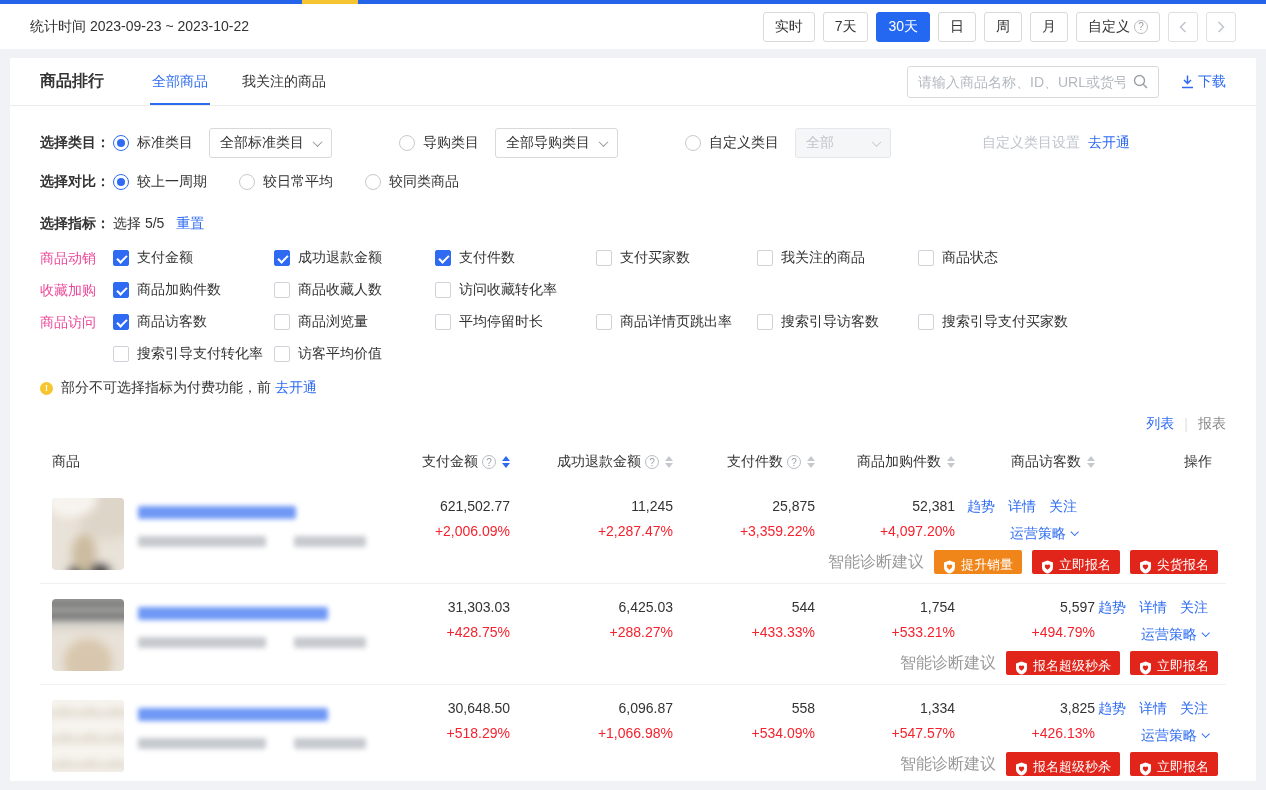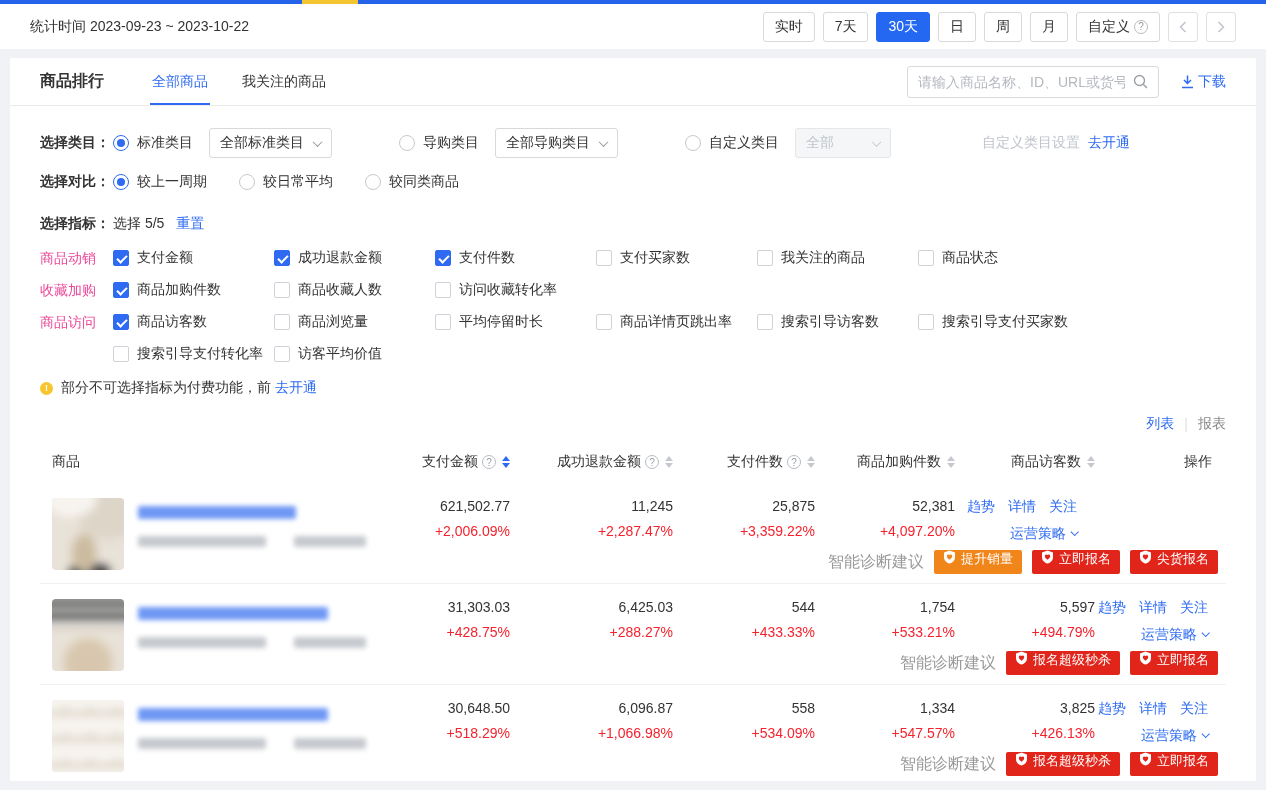--- a/index.html
+++ b/index.html
@@ -117,21 +117,21 @@
   .nval { color:#333; }
   .nchg { color:#f5222d; margin-top:9px; }
 
   .acell { display:flex; flex-direction:column; align-items:flex-end; padding-right:18px; }
   .alinks { display:flex; gap:13px; }
   .strategy { margin-top:9px; display:flex; align-items:center; gap:5px; color:#2e6bf2; cursor:pointer; }
   .strategy .caret { border-color:#2e6bf2; width:6px; height:6px; transform:rotate(45deg) translate(-1px,-2px); }
 
   .diag { grid-column:2 / 8; grid-row:2; display:flex; justify-content:flex-end; align-items:center; gap:10px; padding-right:8px; margin-top:7px; }
   .diag-label { color:#999; font-size:16px; }
-  .badge { height:24px; display:flex; align-items:flex-start; gap:5px; padding:0 9px; border-radius:2px; color:#fff; font-size:13px; cursor:pointer; }
+  .badge { height:24px; display:flex; align-items:flex-end; gap:5px; padding:0 9px; border-radius:2px; color:#fff; font-size:13px; cursor:pointer; }
   .badge.red { background:#e1251b; }
   .badge.orange { background:#f08519; }
 </style>
 </head>
 <body>
 
 <div class="accent">
     <div class="yellow"></div>
   </div>
 

